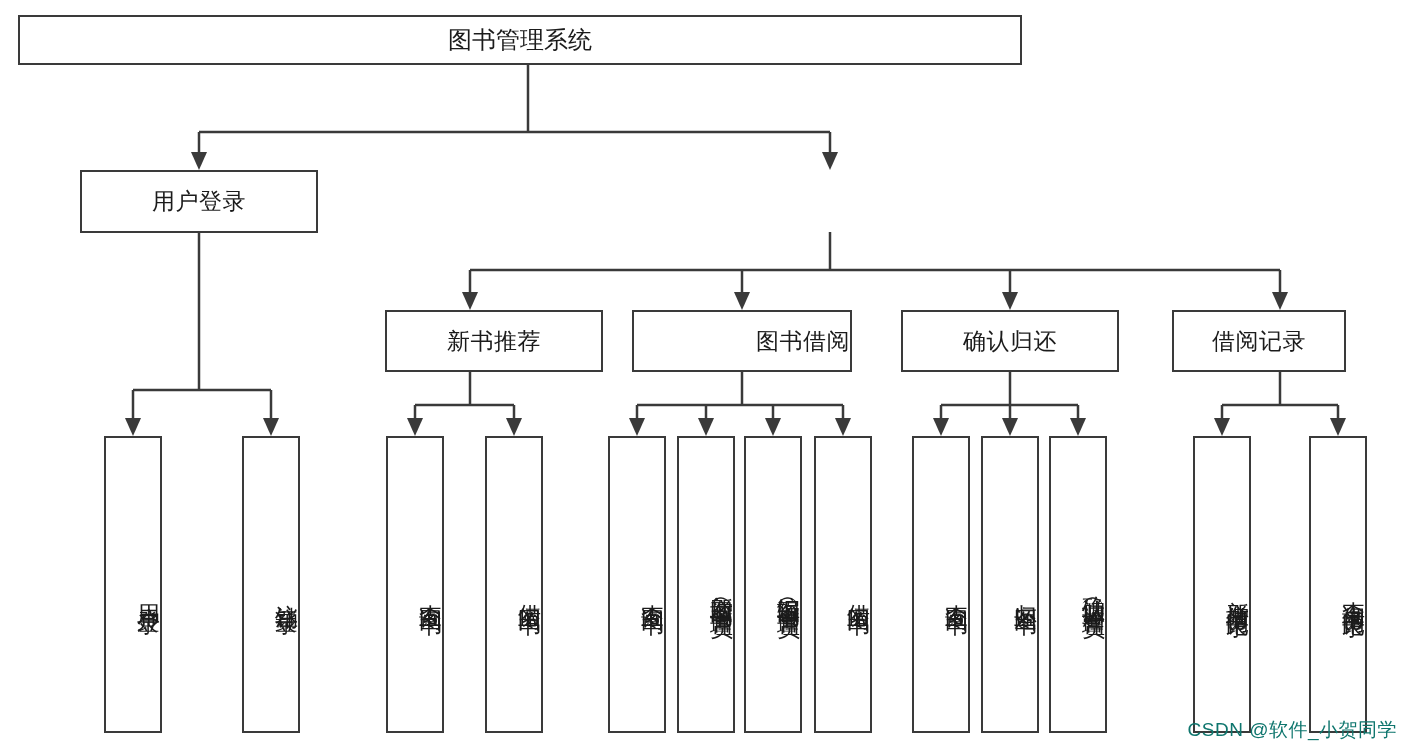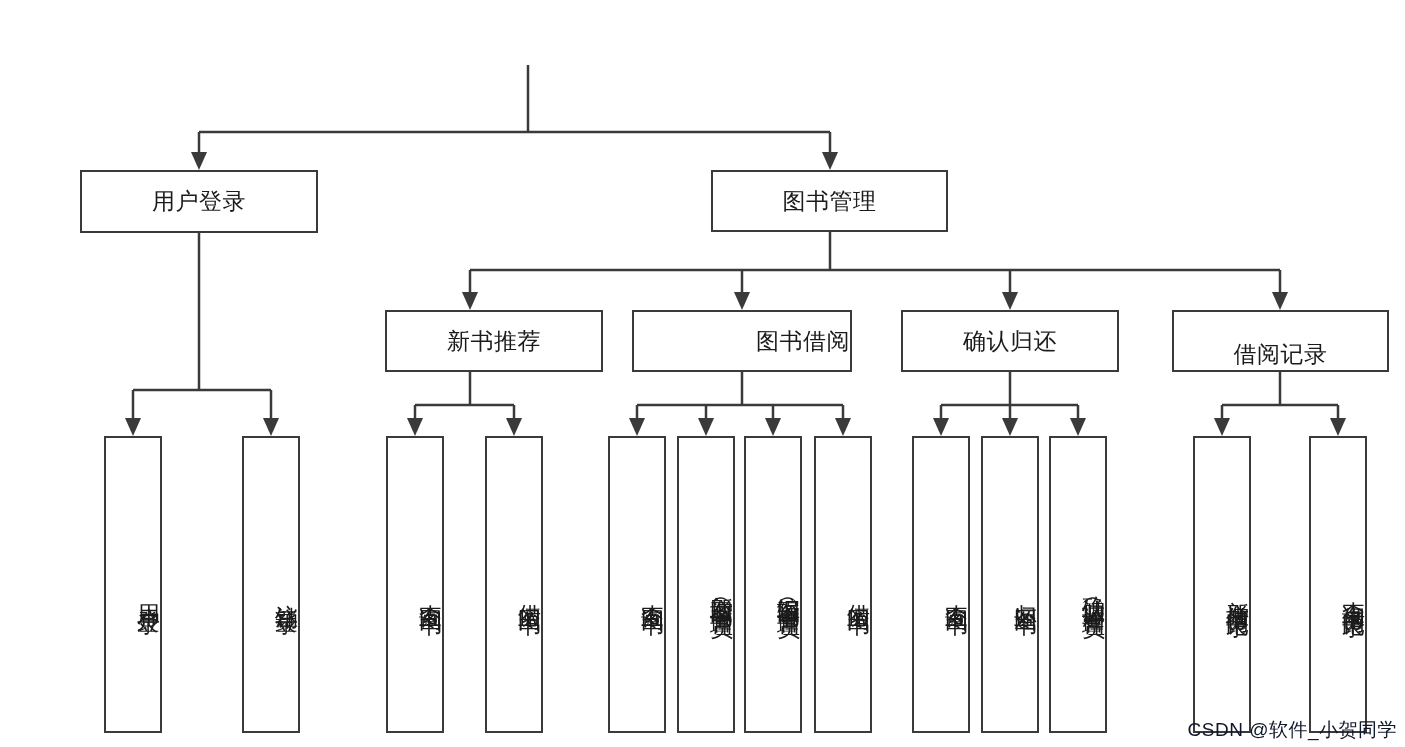--- a/index.html
+++ b/index.html
@@ -63,21 +63,21 @@
     fill: none;
   }
   .ah {
     fill: #3a3a3a;
   }
   .watermark {
     position: absolute;
     right: 8px;
     bottom: 4px;
     font-size: 19px;
-    color: #0f172a;
+    color: #0f766e;
     white-space: nowrap;
     letter-spacing: 0.5px;
   }
 </style>
 </head>
 <body>
 
 <div id="canvas">
 
   <svg class="links" viewBox="0 0 1405 747">
@@ -136,38 +136,38 @@
     <polygon class="ah" points="1070,418 1086,418 1078,436"></polygon>
 
     <path class="lk" d="M1280 372 L1280 405"></path>
     <path class="lk" d="M1222 405 L1338 405"></path>
     <path class="lk" d="M1222 405 L1222 418"></path>
     <path class="lk" d="M1338 405 L1338 418"></path>
     <polygon class="ah" points="1214,418 1230,418 1222,436"></polygon>
     <polygon class="ah" points="1330,418 1346,418 1338,436"></polygon>
   </svg>
 
+  <div class="node root" style="left:18px; top:15px; width:1004px; height:50px;">
+    <span>图书管理系统</span>
+  </div>
 
   <div class="node h" style="left:80px; top:170px; width:238px; height:63px;">
     <span>用户登录</span>
   </div>
-  <div class="node h" style="left:711px; top:170px; width:237px; height:62px;">
-    <span>图书管理</span>
-  </div>
 
   <div class="node h" style="left:361px; top:310px; width:218px; height:62px;margin-left:24px;">
     <span>新书推荐</span>
   </div>
   <div class="node h" style="left:632px; top:310px; width:220px; height:62px;justify-content:flex-end;">
     <span>图书借阅</span>
   </div>
   <div class="node h" style="left:901px; top:310px; width:218px; height:62px;">
     <span>确认归还</span>
   </div>
-  <div class="node h" style="left:1172px; top:310px; width:217px; height:62px;align-items:flex-end;">
+  <div class="node h" style="left:1172px; top:310px; width:174px; height:62px;">
     <span>借阅记录</span>
   </div>
 
   <div class="node leaf" style="left:104px; top:436px; width:58px; height:297px;">
     <span class="vtext">用户登录</span>
   </div>
   <div class="node leaf" style="left:242px; top:436px; width:58px; height:297px;">
     <span class="vtext">注销登录</span>
   </div>
 

